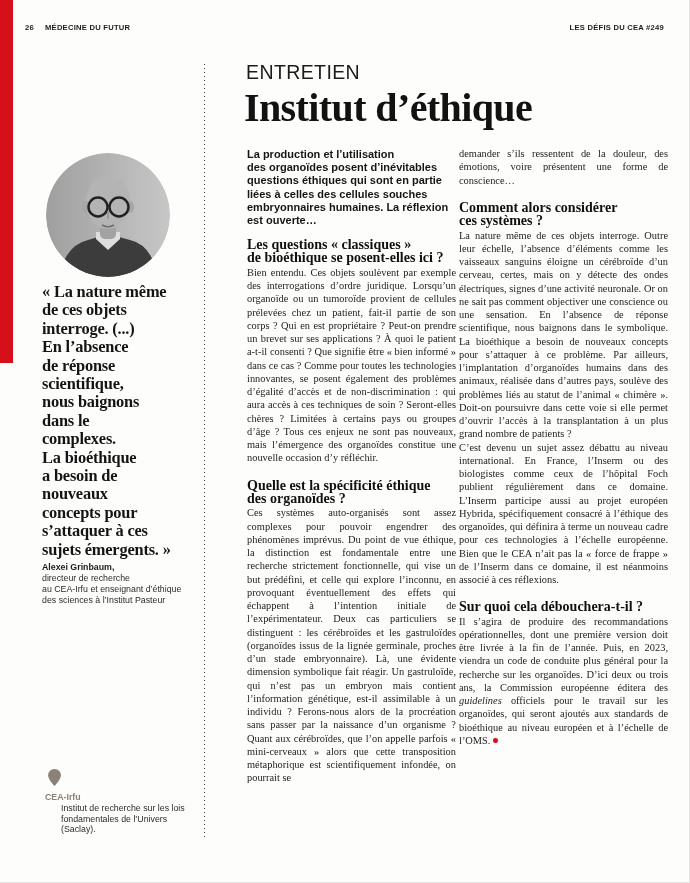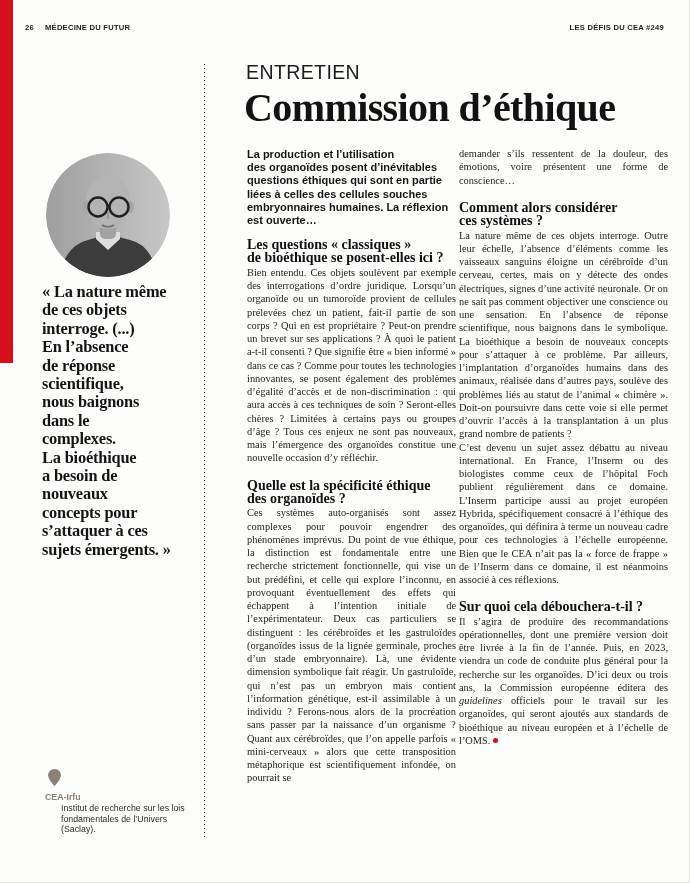--- a/index.html
+++ b/index.html
@@ -61,21 +61,21 @@
 
   <div class="red-bar"></div>
 
   <div class="hdr hdr-num">26</div>
   <div class="hdr hdr-section">MÉDECINE DU FUTUR</div>
   <div class="hdr hdr-issue">LES DÉFIS DU CEA #249</div>
 
   <div class="divider"></div>
 
   <div class="kicker">ENTRETIEN</div>
-  <h1 class="title">Commission d’éthique</h1>
+  <h1 class="title">Institut d’éthique</h1>
 
   <div class="intro">La production et l’utilisation
 des organoïdes posent d’inévitables
 questions éthiques qui sont en partie
 liées à celles des cellules souches
 embryonnaires humaines. La réflexion
 est ouverte…</div>
 
   <div class="photo">
     <svg width="124" height="124" viewBox="0 0 124 124">
@@ -114,20 +114,26 @@
 nous baignons
 dans le
 complexes.
 La bioéthique
 a besoin de
 nouveaux
 concepts pour
 s’attaquer à ces
 sujets émergents. »</div>
 
+  <div class="author">
+    <div class="author-name">Alexei Grinbaum,</div>
+    <div class="author-role">directeur de recherche
+au CEA-Irfu et enseignant d’éthique
+des sciences à l’Institut Pasteur</div>
+  </div>
 
   <div class="footnote">
     <svg class="pin" viewBox="0 0 12 16">
       <path d="M6 0 C2.7 0 0 2.6 0 5.8 C0 10 6 16 6 16 C6 16 12 10 12 5.8 C12 2.6 9.3 0 6 0 Z" fill="#8a8279"></path>
     </svg>
     <div class="fn-label">CEA-Irfu</div>
     <div class="fn-text">Institut de recherche sur les lois
 fondamentales de l’Univers
 (Saclay).</div>
   </div>

